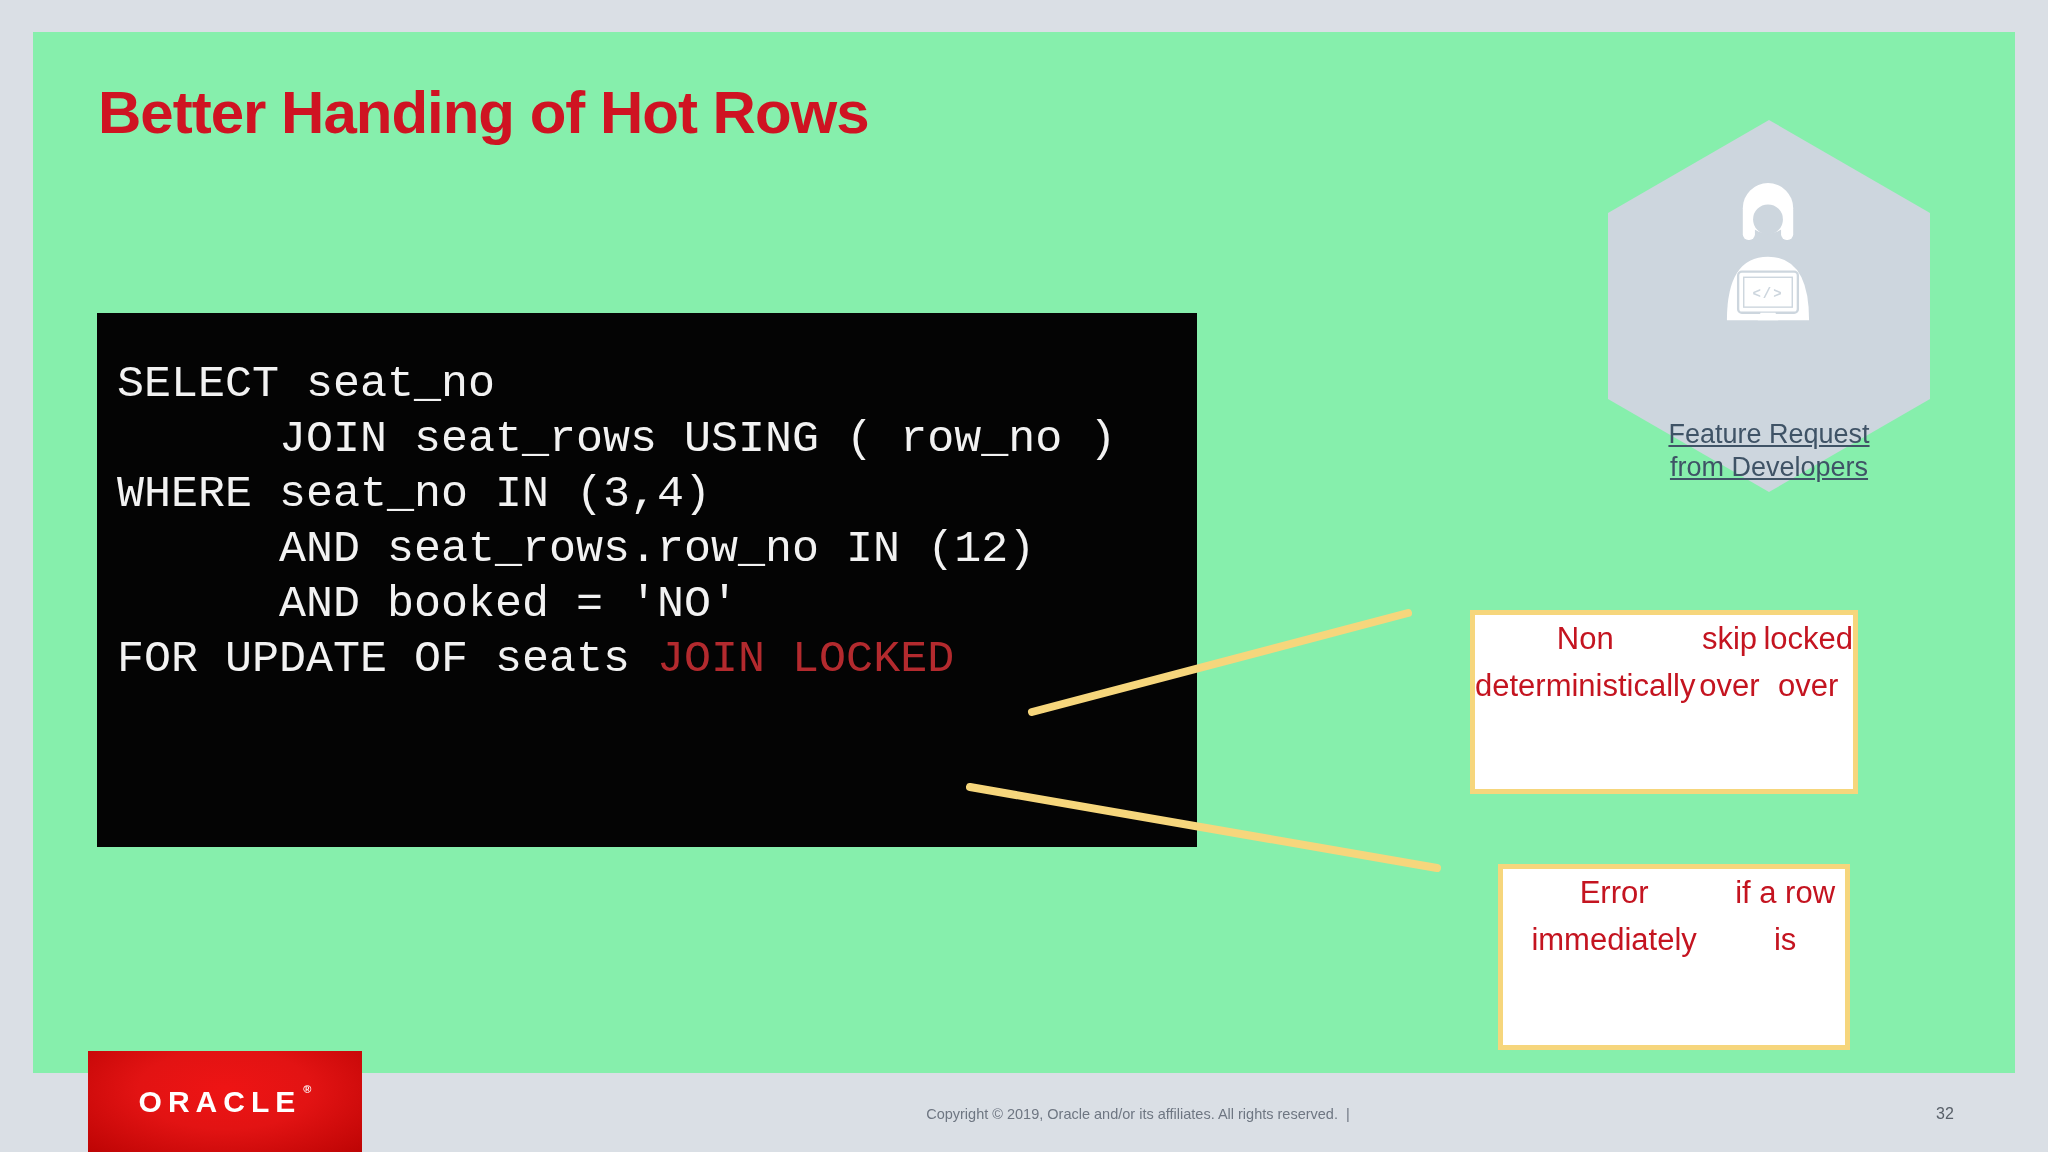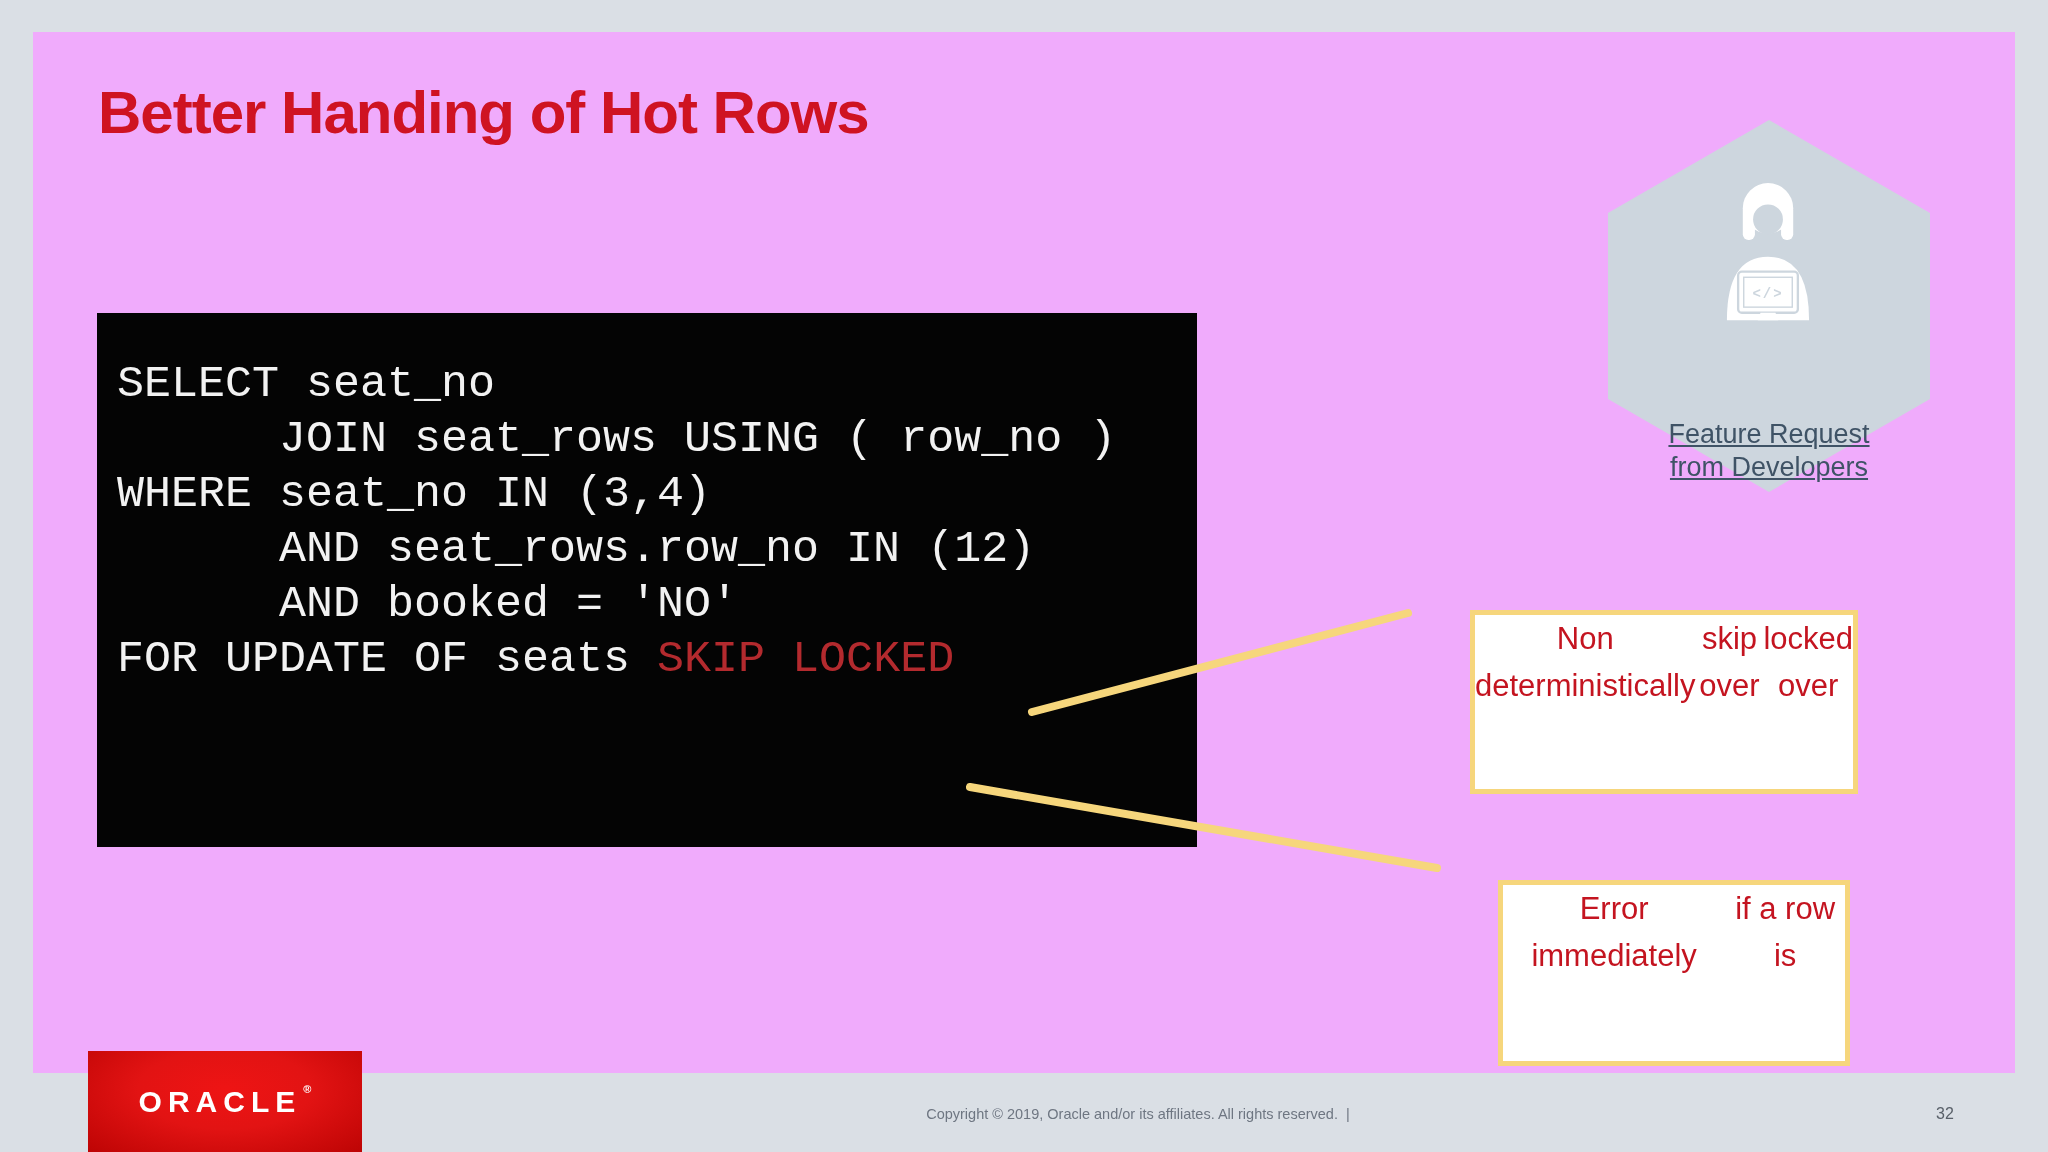--- a/index.html
+++ b/index.html
@@ -19,21 +19,21 @@
   html,body{width:2048px;height:1152px;}
   body{
     font-family:"Liberation Sans",sans-serif;
     background:var(--background);
     position:relative;
     overflow:hidden;
   }
   .page{position:absolute;left:0;top:0;width:2048px;height:1152px;}
   .slide{
     position:absolute;left:33px;top:32px;width:1982px;height:1041px;
-    background:#f0abfc;
+    background:#86efac;
   }
   .title{
     position:absolute;left:65px;top:46px; 
     font-size:60px;font-weight:bold;color:var(--title-red);
     letter-spacing:-1px;white-space:pre;
   }
   .code-block{
     position:absolute;left:64px;top:281px; 
     width:1100px;height:534px;
     background:var(--code-bg);
@@ -48,21 +48,21 @@
     pointer-events:none;
   }
   .callout{
     position:absolute;background:#ffffff;
     border:5px solid var(--callout-border);
     color:var(--callout-text);
     font-size:31px;line-height:47px;text-align:center;
     display:flex;flex-direction:row;justify-content:center;
   }
   .callout-1{left:1437px;top:578px;width:388px;height:184px;}
-  .callout-2{left:1465px;top:832px;width:352px;height:186px;margin-top:16px;}
+  .callout-2{left:1465px;top:832px;width:352px;height:186px;}
   .hexagon-wrap{position:absolute;left:1575px;top:88px;width:322px;height:372px;}
   .hexagon{
     position:absolute;left:0;top:0;width:100%;height:100%;
     background:var(--hexagon-fill);
     clip-path:polygon(50% 0%,100% 25%,100% 75%,50% 100%,0% 75%,0% 25%);
   }
   .dev-icon{position:absolute;left:104px;top:58px;width:112px;height:150px;}
   .hex-label{
     position:absolute;left:-40px;top:298px;width:402px;
     text-align:center;color:var(--hexagon-text);
@@ -92,21 +92,21 @@
   <div class="slide">
 
     <h1 class="title">Better Handing of Hot Rows</h1>
 
     <div class="code-block">
       <div class="code-line"><span>SELECT seat_no</span></div>
       <div class="code-line"><span>      JOIN seat_rows USING ( row_no )</span></div>
       <div class="code-line"><span>WHERE seat_no IN (3,4)</span></div>
       <div class="code-line"><span>      AND seat_rows.row_no IN (12)</span></div>
       <div class="code-line"><span>      AND booked = 'NO'</span></div>
-      <div class="code-line"><span>FOR UPDATE OF seats </span><span class="kw">SKIP LOCKED</span><span></span></div>
+      <div class="code-line"><span>FOR UPDATE OF seats </span><span class="kw">JOIN LOCKED</span><span></span></div>
     </div>
 
     <div class="hexagon-wrap">
       <div class="hexagon"></div>
       <svg class="dev-icon" viewBox="0 0 120 160">
         <ellipse cx="60" cy="32" rx="27" ry="27" fill="#ffffff"></ellipse>
         <rect x="33" y="28" width="13" height="38" rx="6" fill="#ffffff"></rect>
         <rect x="74" y="28" width="13" height="38" rx="6" fill="#ffffff"></rect>
         <circle cx="60" cy="44" r="16" fill="var(--hexagon-fill)"></circle>
         <path d="M16,152 Q16,84 60,84 Q104,84 104,152 Z" fill="#ffffff"></path>

